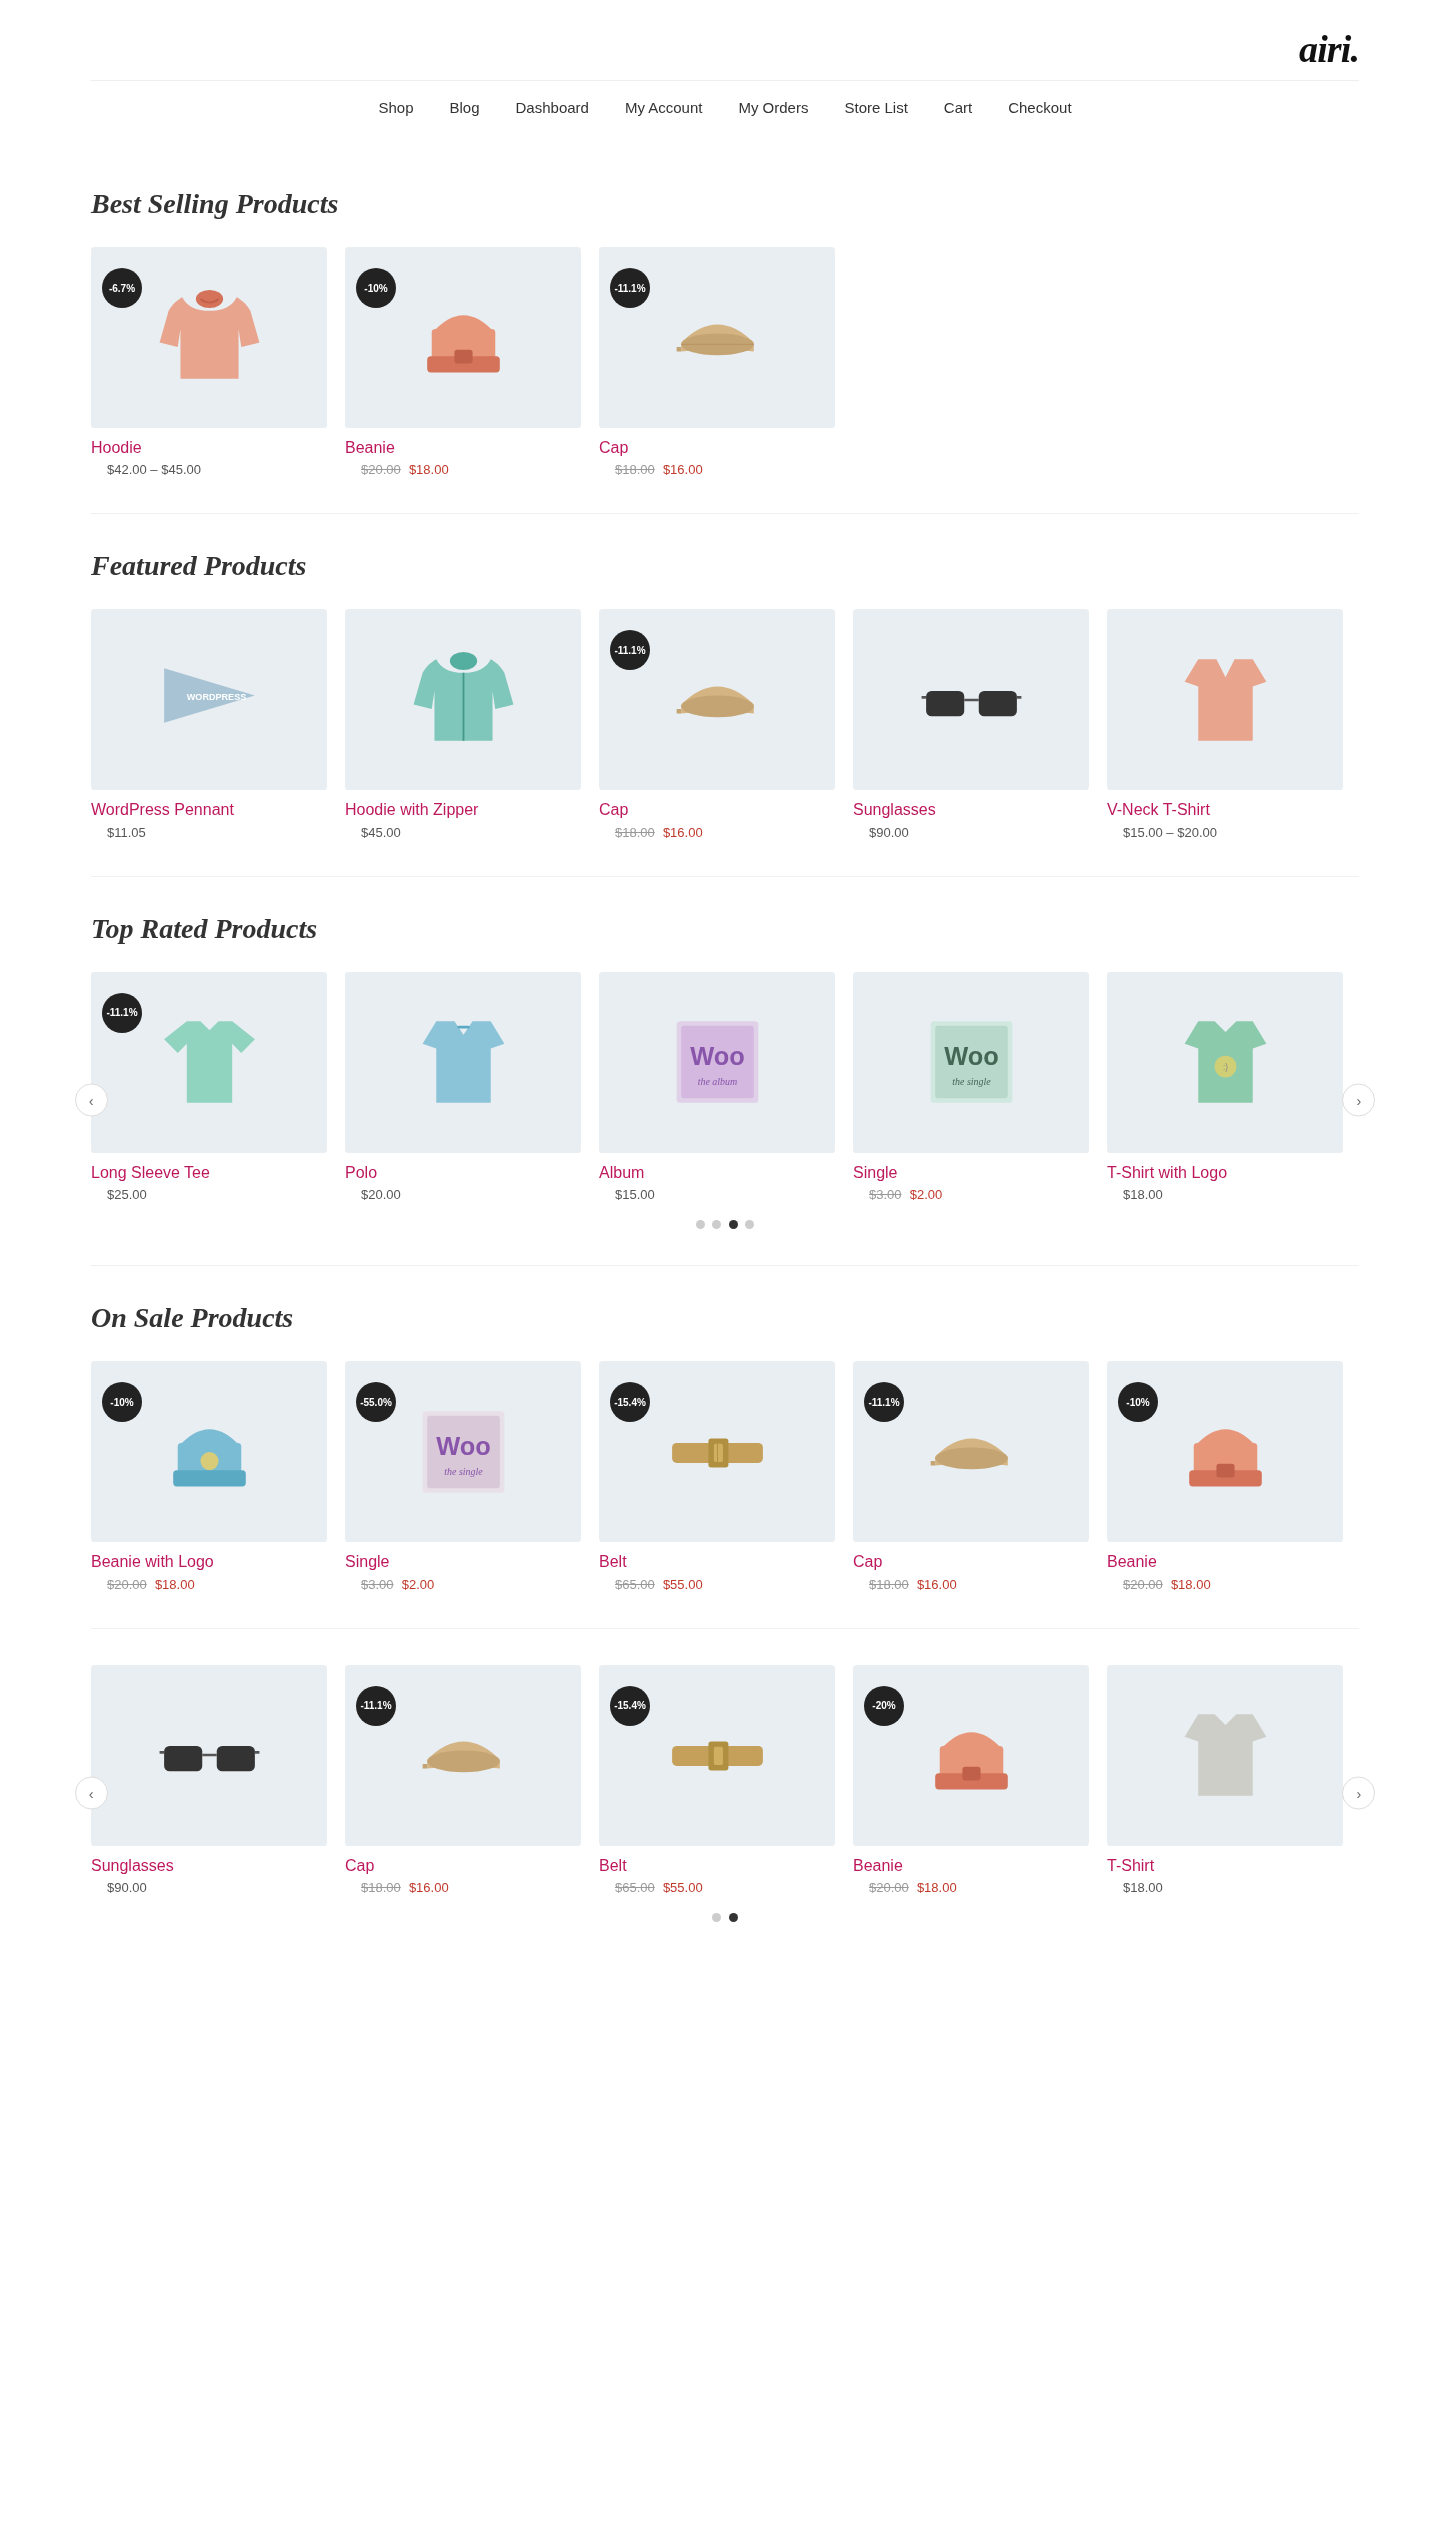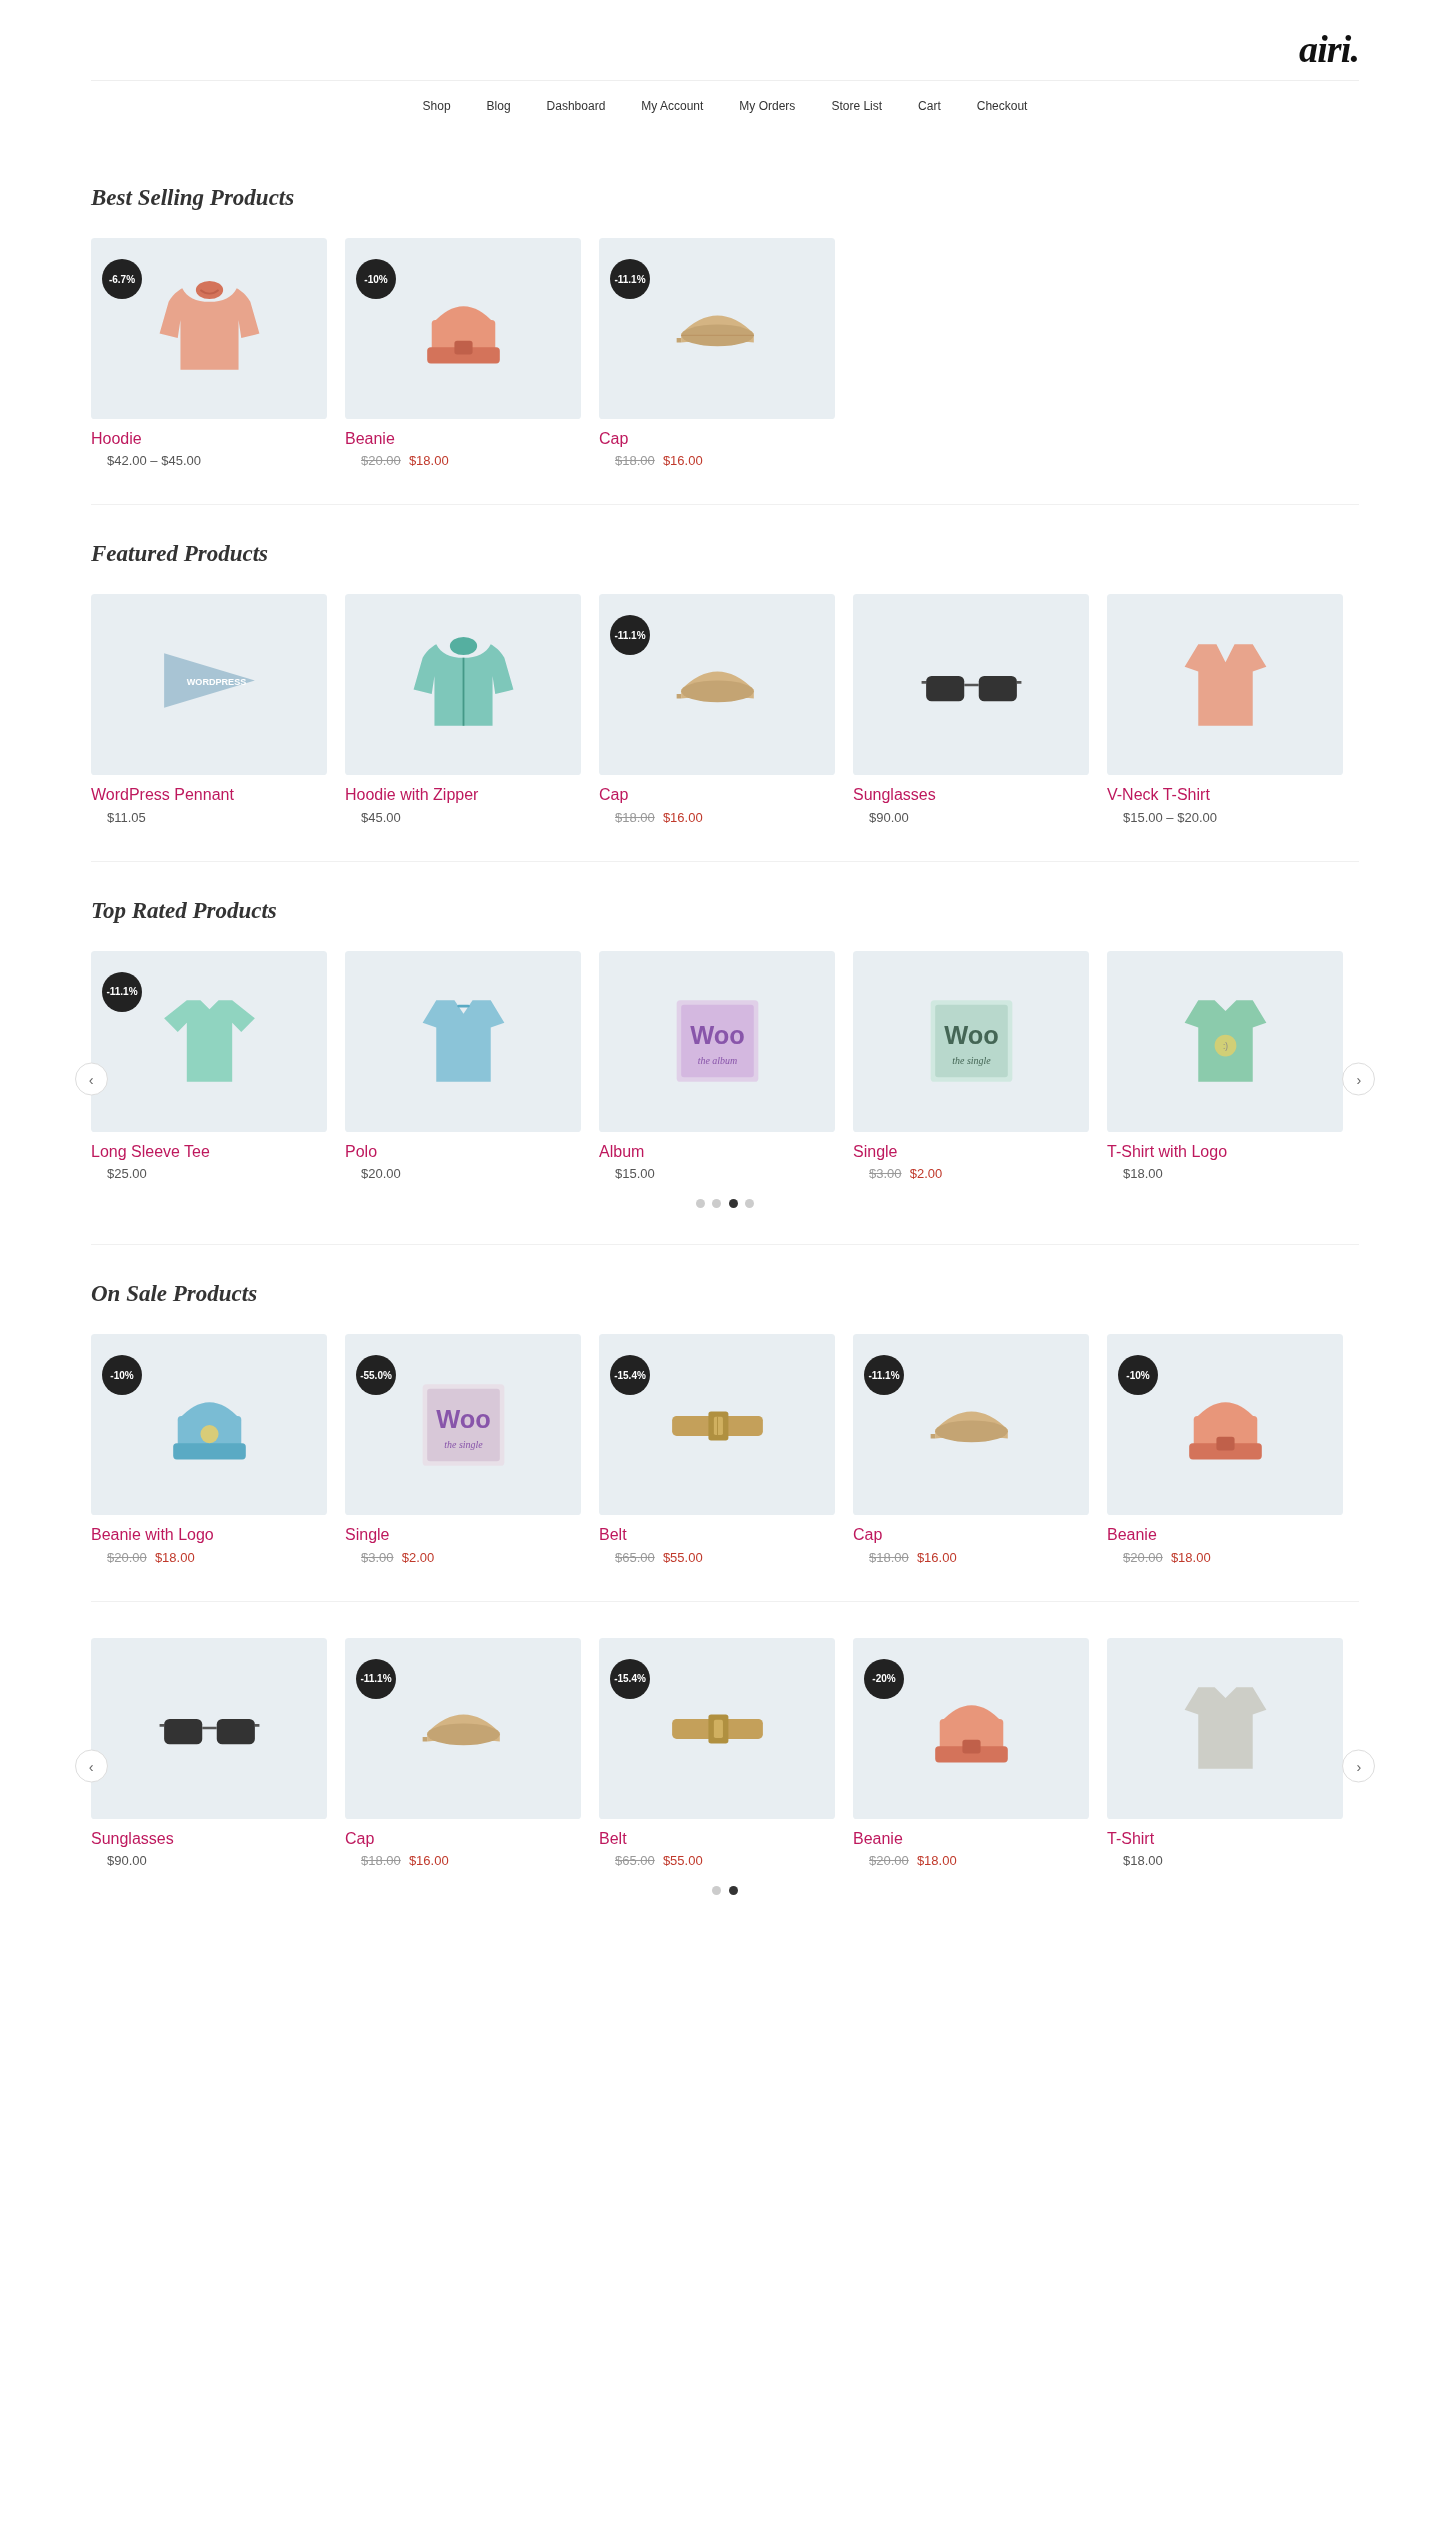--- a/index.html
+++ b/index.html
@@ -3,25 +3,25 @@
   <meta charset="utf-8">
   <style>
     * { box-sizing: border-box; margin: 0; padding: 0; }
     body { font-family: 'Georgia', serif; background: #fff; color: #333; width: 1450px; }
     
     
     .header { padding: 27px 91px 9px; text-align: right; }
     .logo { font-size: 38px; font-weight: 700; font-style: italic; letter-spacing: -0.9px; color: #111; }
     
     nav { display: flex; justify-content: center; gap: 36px; padding: 18px 0 27px; border-top: 0.9px solid #eee; margin-top: 9px; }
-    nav a { text-decoration: none; color: #333; font-family: Arial, sans-serif; font-size: 12px; font-style: normal; }
+    nav a { text-decoration: none; color: #333; font-family: Arial, sans-serif; font-size: 15px; font-style: normal; }
     
     
     .section { padding: 36px 91px; }
-    .section-title { font-size: 23px; font-weight: 700; margin-bottom: 27px; font-style: italic; }
+    .section-title { font-size: 28px; font-weight: 700; margin-bottom: 27px; font-style: italic; }
     
     
     .products-grid { display: flex; gap: 18px; flex-wrap: wrap; }
     .product-card { flex: 1; min-width: 181px; max-width: 236px; }
     .product-image-wrap { position: relative; background: #e8eef2; border-radius: 3.6px; overflow: hidden; height: 181px; display: flex; align-items: center; justify-content: center; margin-bottom: 11px; }
     .badge { position: absolute; top: 21px; left: 11px; background: #222; color: #fff; border-radius: 50%; width: 40px; height: 40px; display: flex; align-items: center; justify-content: center; font-size: 10px; font-weight: bold; font-family: Arial, sans-serif; z-index: 2; }
     .product-title { font-size: 16px; color: #be185d; margin-bottom: 5.4px; font-style: normal; font-family: Liberation Sans, sans-serif; }
     .product-price { font-size: 13px; color: #555; font-family: Arial, sans-serif; margin-left: 16px; }
     .price-original { text-decoration: line-through; color: #999; margin-right: 4.5px; }
     .price-sale { color: #c0392b; }

